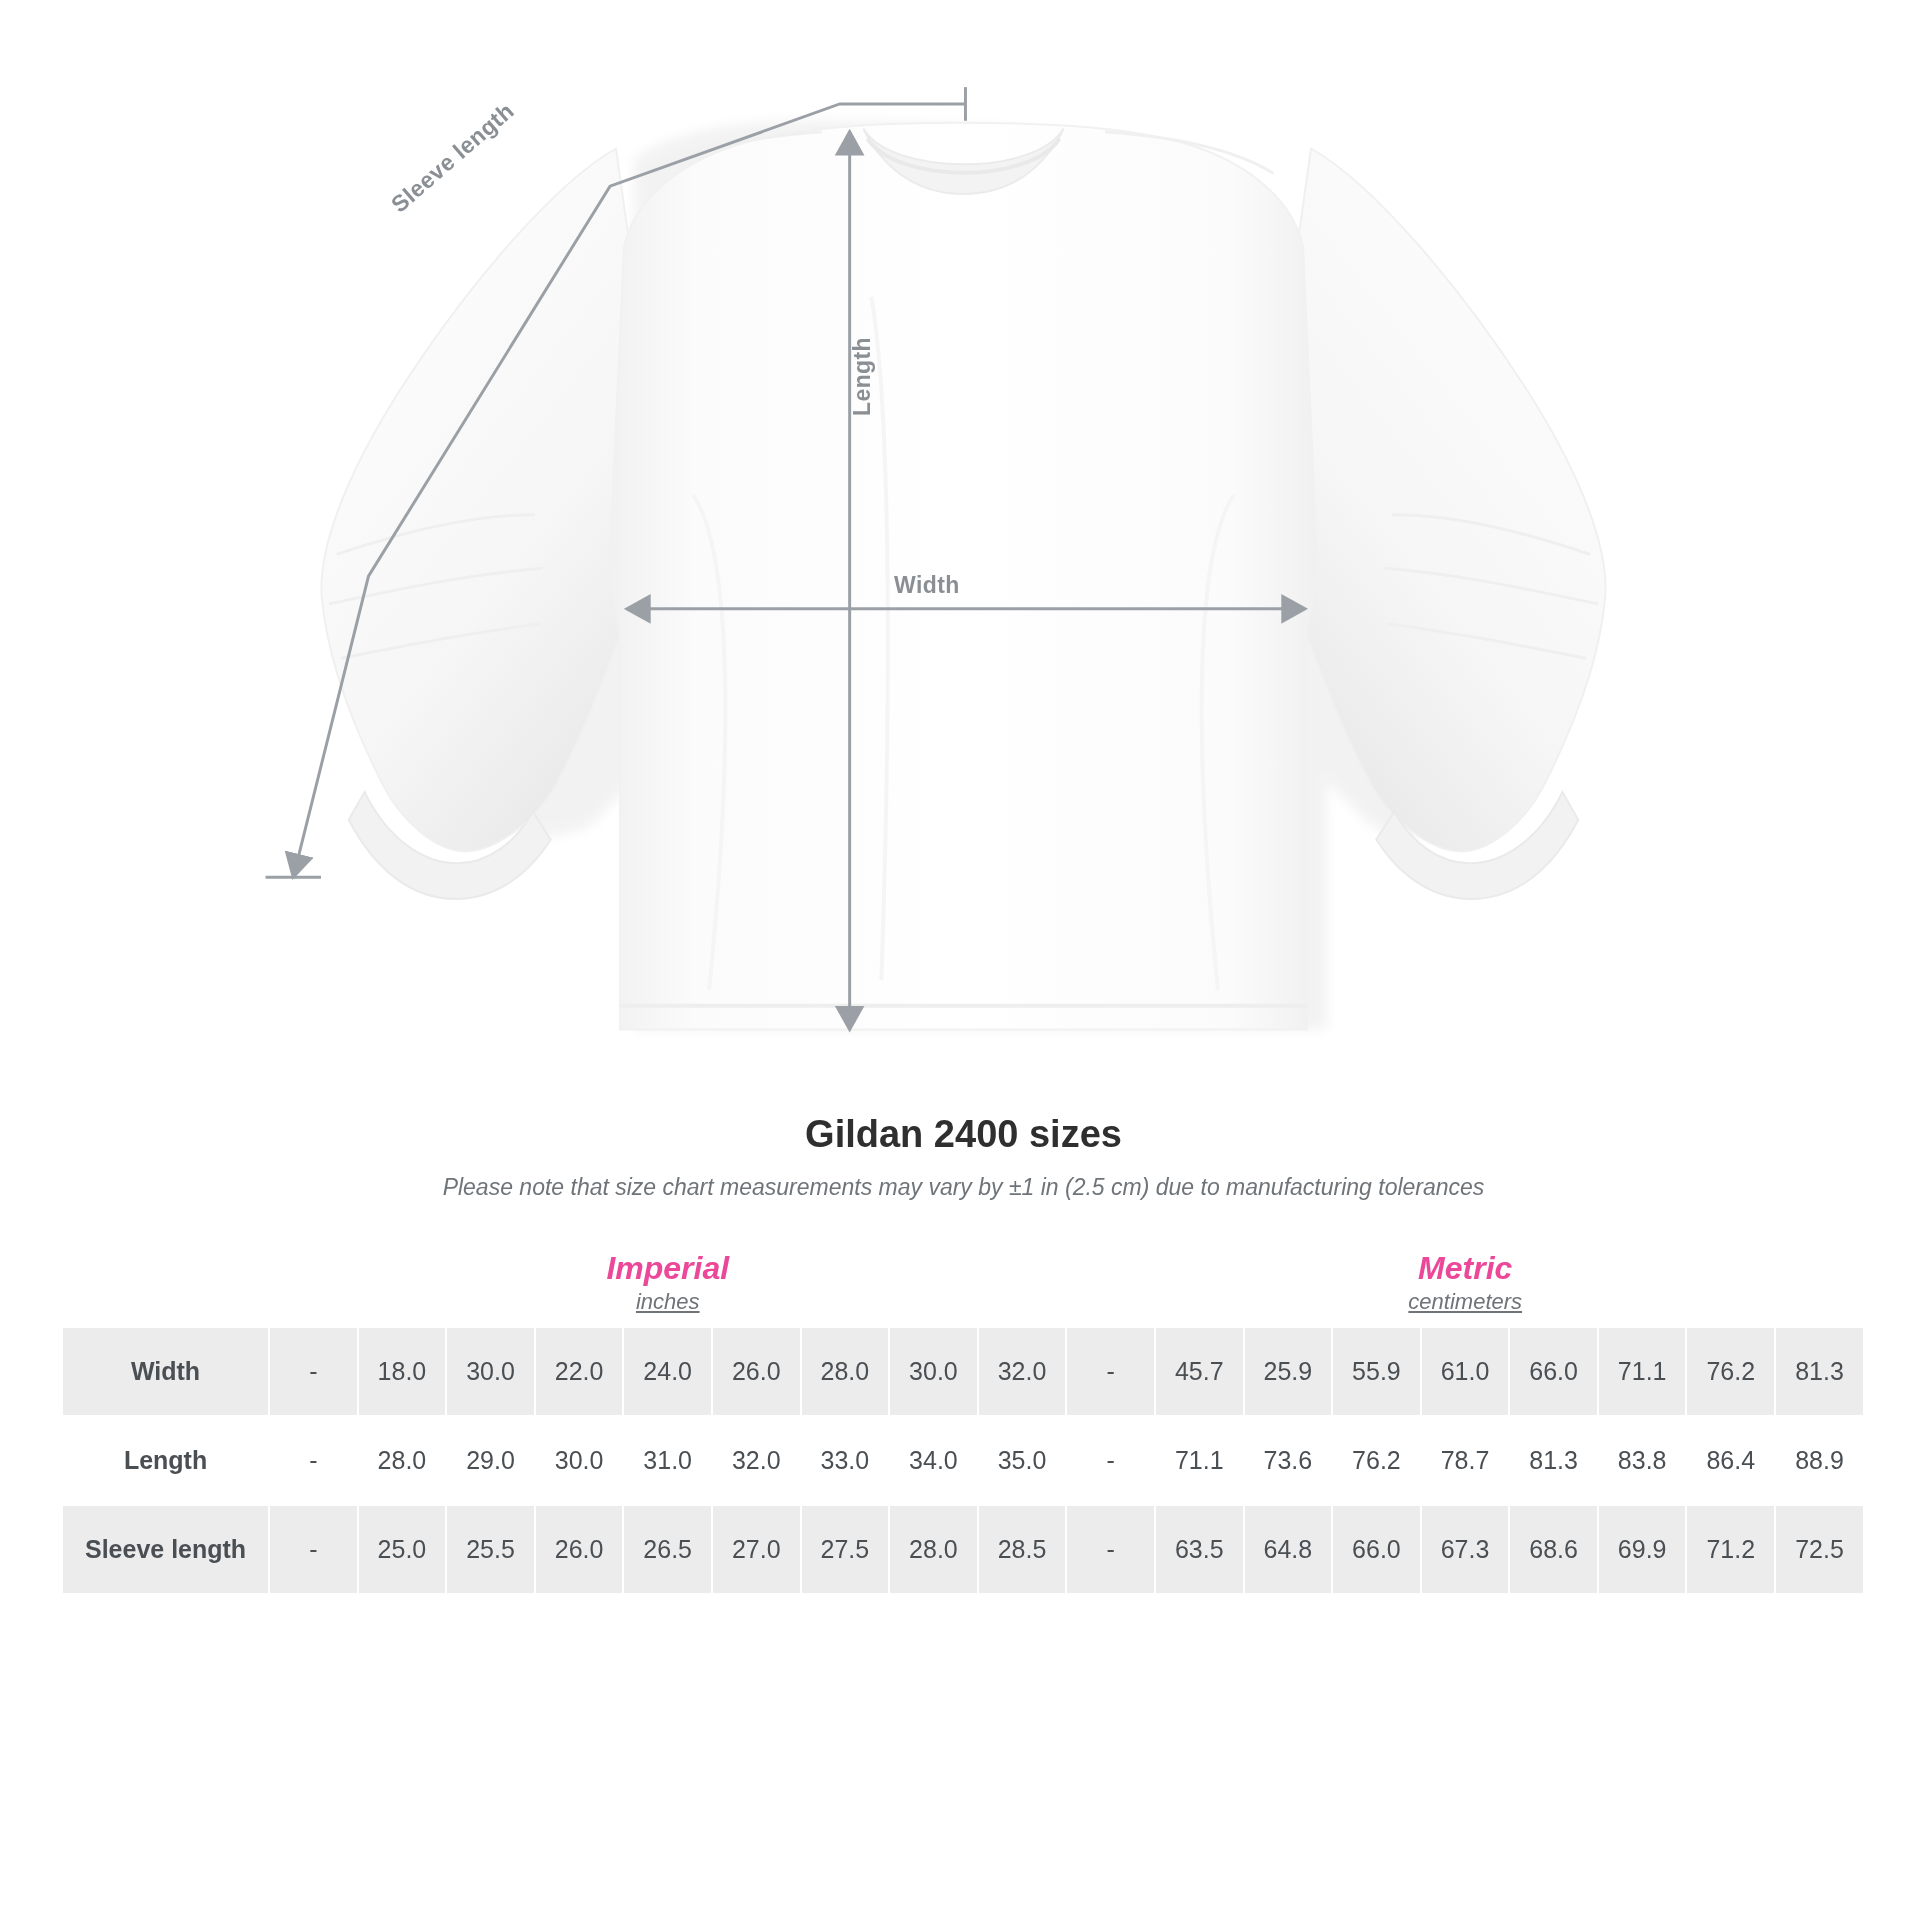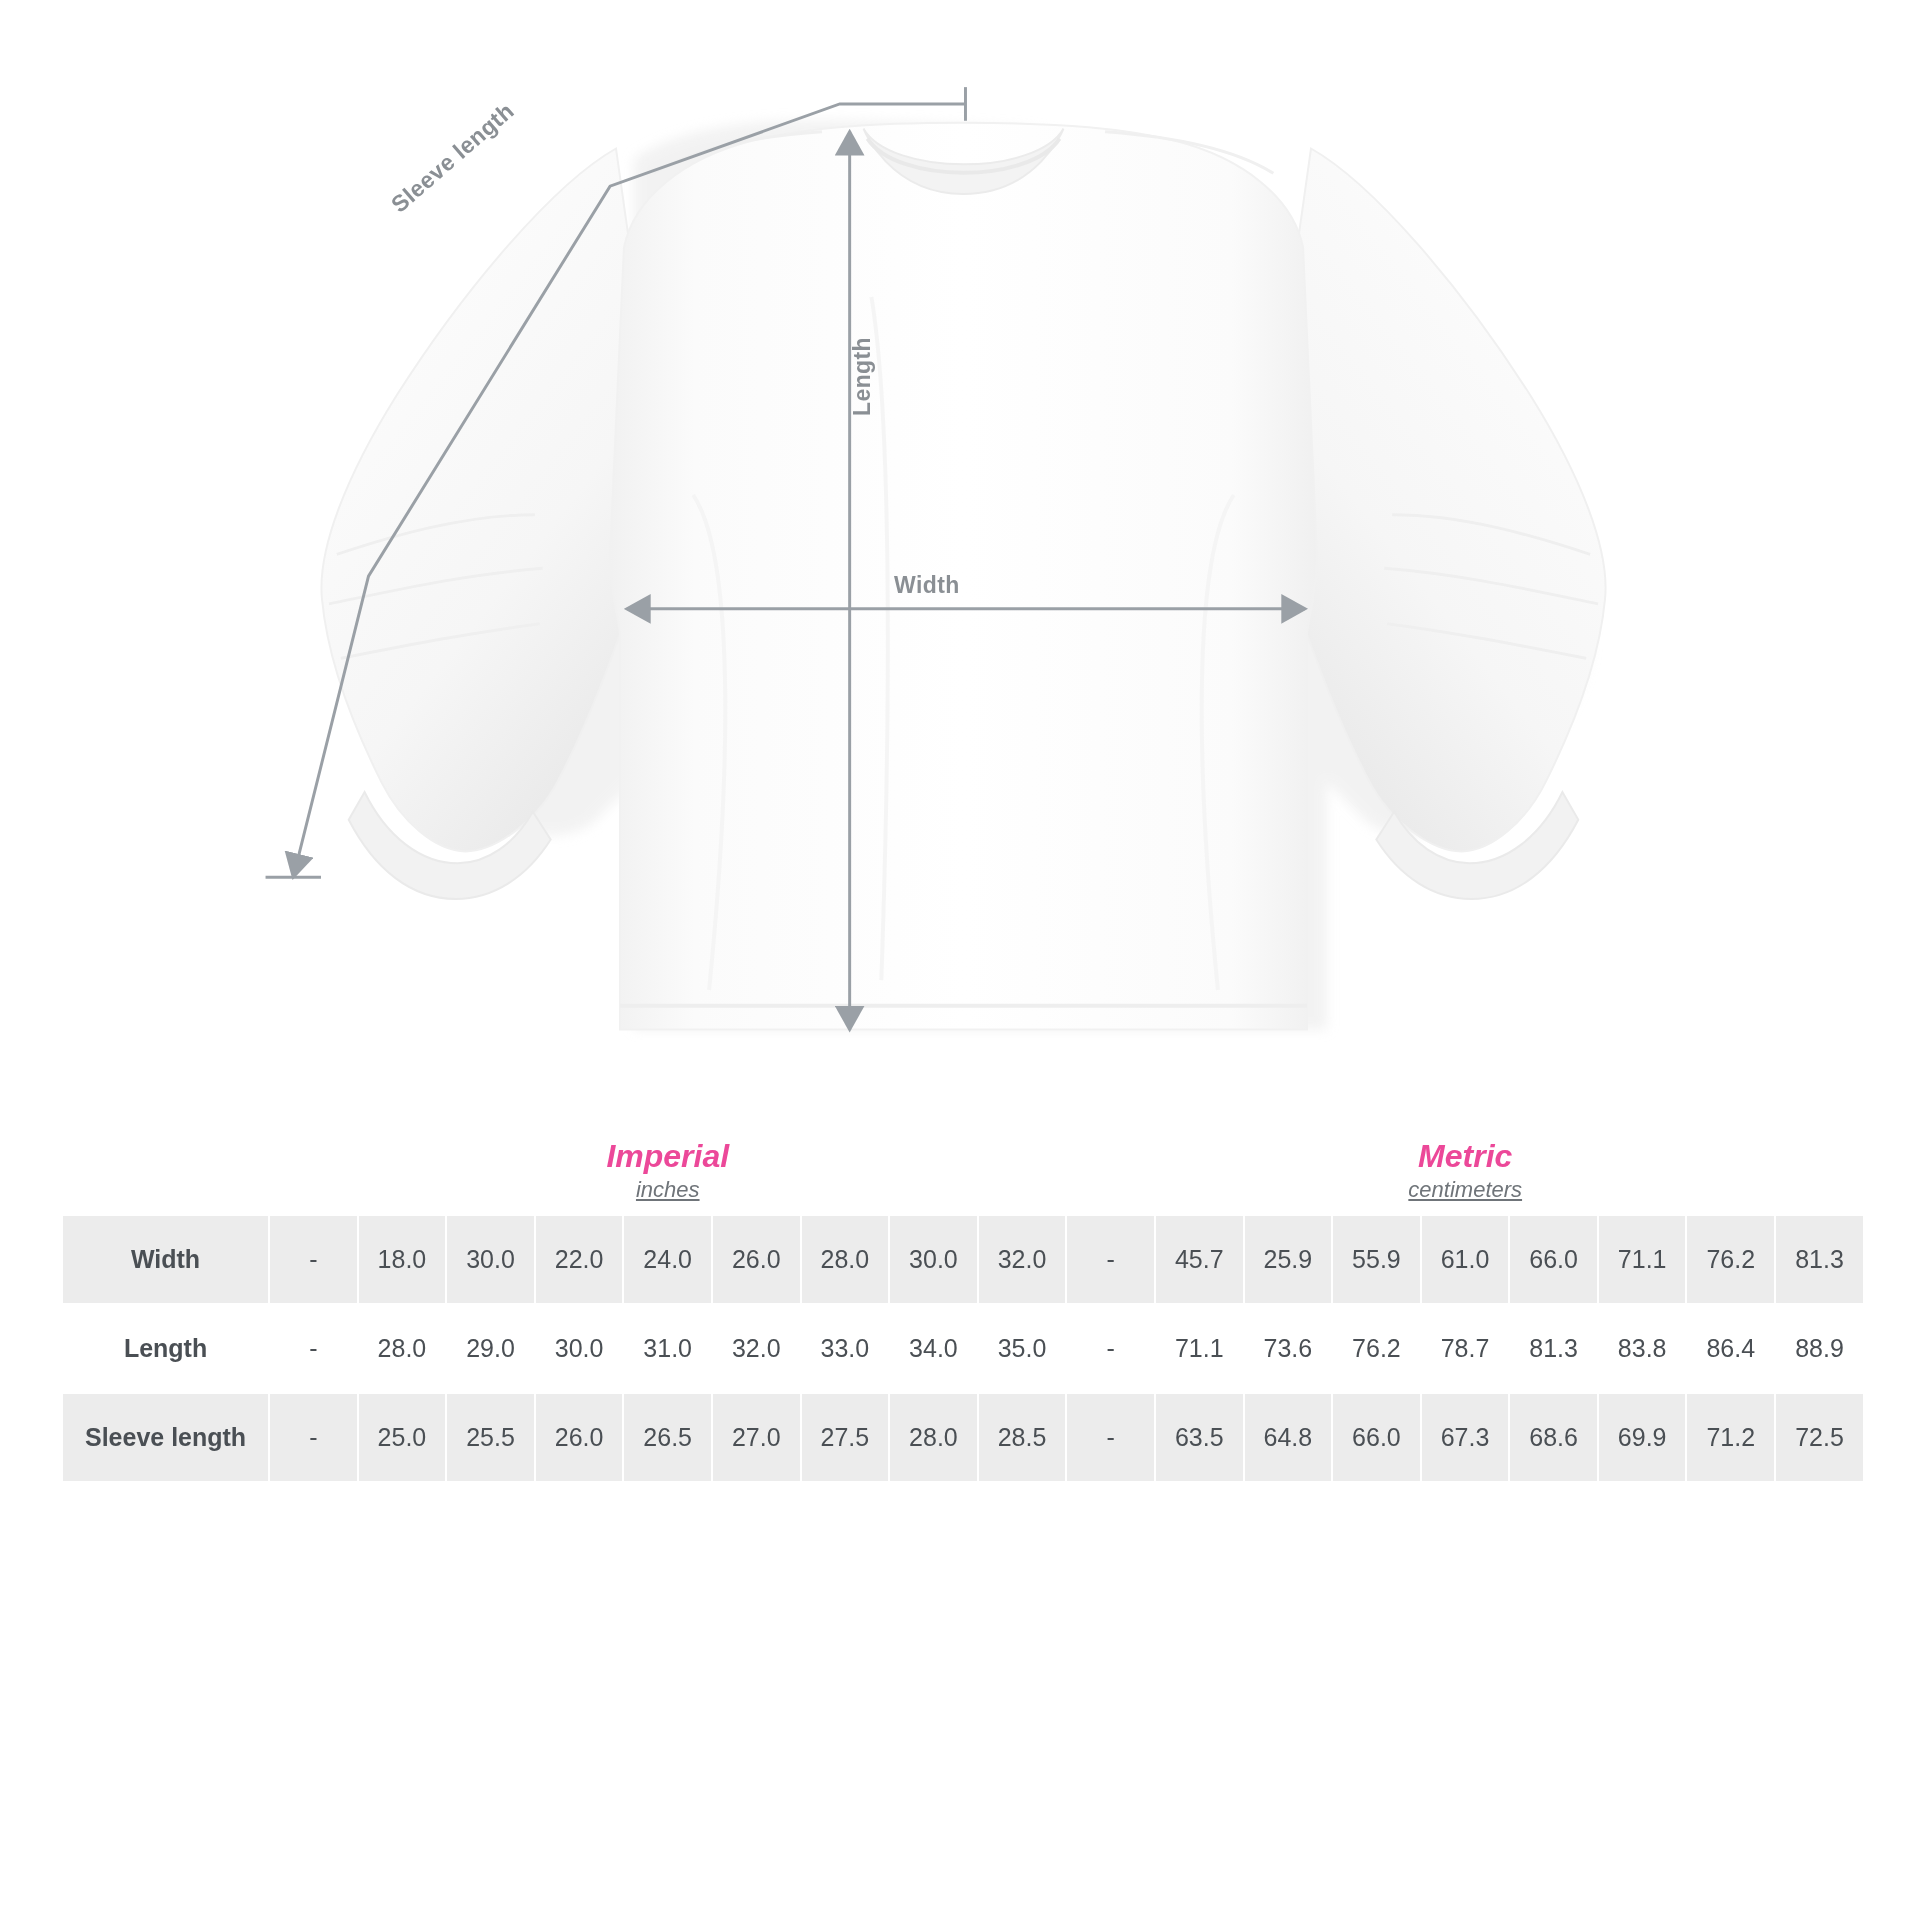--- a/index.html
+++ b/index.html
@@ -245,20 +245,22 @@
     <line x1="975" y1="88" x2="975" y2="122" stroke="#9aa0a6" stroke-width="3"></line>
     <line x1="268" y1="886" x2="324" y2="886" stroke="#9aa0a6" stroke-width="3"></line>
   </svg>
 
   <div class="dim-label" id="label-length">Length</div>
   <div class="dim-label" id="label-width">Width</div>
   <div class="dim-label" id="label-sleeve">Sleeve length</div>
 </div>
 
 <div id="title-block">
+  <h1 id="chart-title">Gildan 2400 sizes</h1>
+  <p id="chart-note">Please note that size chart measurements may vary by ±1 in (2.5 cm) due to manufacturing tolerances</p>
 </div>
 
 <div id="table-wrap">
   <table class="size-table">
     <colgroup>
       <col class="first-col">
       <col class="sz-col">
         <col class="sz-col">
         <col class="sz-col">
         <col class="sz-col">

